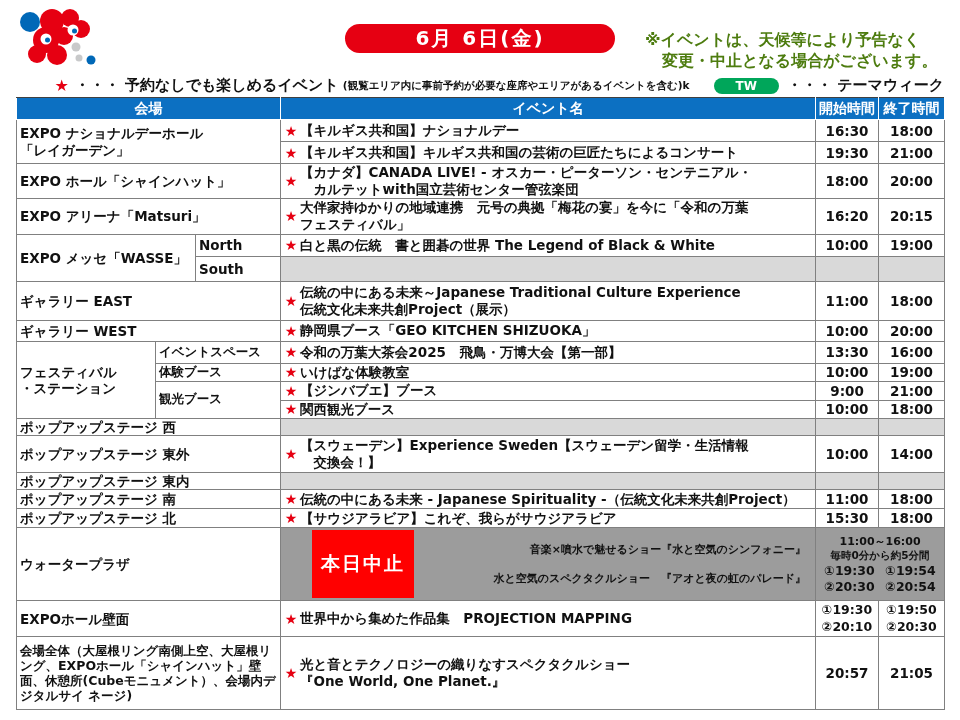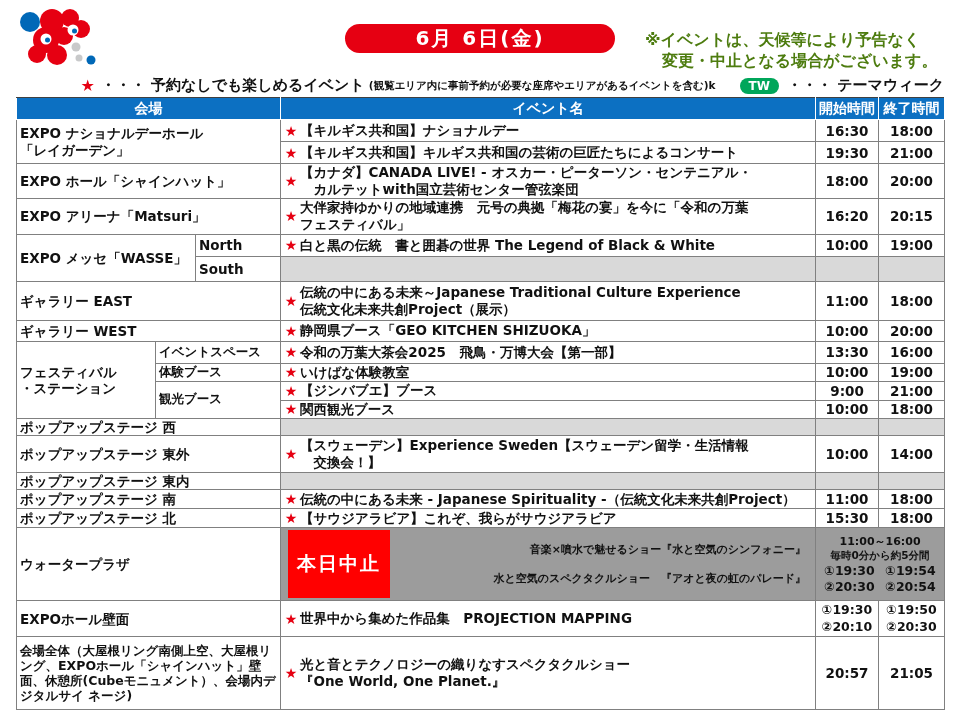--- a/index.html
+++ b/index.html
@@ -14,21 +14,21 @@
   .notice{position:absolute;left:625px;top:30px;font-size:16px;font-weight:bold;color:#4d7c0f;line-height:1.3;margin-left:20px;}
   .notice .l2{padding-left:17px;}
 
   
   .legend{position:absolute;left:150px;top:76px;width:794px;display:flex;align-items:center;
           justify-content:flex-end;gap:4px;white-space:nowrap;}
   .legend .star{color:#e60012;font-size:16px;font-weight:bold;margin-right:2px;}
   .legend .big{font-size:15px;font-weight:bold;color:#111;}
   .legend .small{font-size:10.5px;font-weight:bold;color:#111;margin-right:20px;}
   .tw-pill{background:#00a65a;color:#fff;font-weight:bold;font-size:12px;border-radius:10px;
-           padding:1px 9px;margin-right:4px;}
+           padding:1px 22px;margin-right:4px;}
 
   
   table.sched{position:absolute;left:16px;top:97px;border-collapse:collapse;table-layout:fixed;
               width:928px;font-size:13.5px;font-weight:bold;color:#111;}
   table.sched td,table.sched th{border:1px solid #808080;padding:0 3px;overflow:hidden;}
   table.sched th{background:#0c70c2;color:#fff;font-size:14px;font-weight:bold;text-align:center;
                  border-color:#fff;border-top-color:#404040;padding:1px 0;}
   th.first{border-left-color:#404040;} th.last{border-right-color:#404040;}
   td.venue{text-align:left;vertical-align:middle;line-height:1.2;white-space:pre-line;padding-left:5px;}
   td.sub{vertical-align:middle;padding-left:5px;}
@@ -36,21 +36,21 @@
   td.gray{background:#d9d9d9;}
   .evwrap{display:flex;align-items:center;gap:2px;}
   .evstar{color:#e60012;flex:0 0 14px;text-align:center;font-size:14px;}
   .evtext{white-space:pre-line;line-height:1.25;}
   td.small-venue{font-size:12.5px;line-height:1.2;}
 
   
   td.water-ev{background:#9c9c9c;vertical-align:middle;padding:0;}
   .water-inner{display:flex;align-items:center;height:100%;}
   .cancel-box{background:#f00;color:#fff;font-size:19px;font-weight:bold;padding:21px 9px;
-              margin-left:4px;letter-spacing:2px;white-space:nowrap;}
+              margin-left:28px;letter-spacing:2px;white-space:nowrap;}
   .shows{flex:1;display:flex;flex-direction:column;align-items:flex-end;gap:14px;padding-right:6px;}
   .show-line{font-size:11px;color:#111;}
   td.water-time{background:#9c9c9c;text-align:center;vertical-align:middle;padding:0 2px;}
   .wt-range{font-size:11px;} .wt-note{font-size:10.5px;white-space:nowrap;}
   .wt-grid{display:grid;grid-template-columns:1fr 1fr;font-size:12.5px;line-height:1.25;}
 
   td.two-time{font-size:12.5px;line-height:1.35;text-align:center;vertical-align:middle;white-space:pre-line;}
 </style>
 </head>
 <body>

